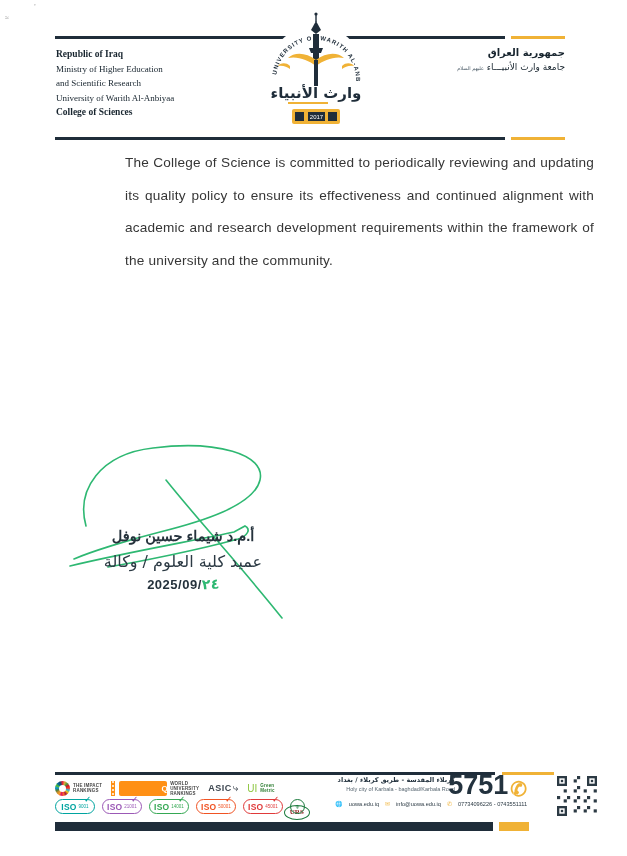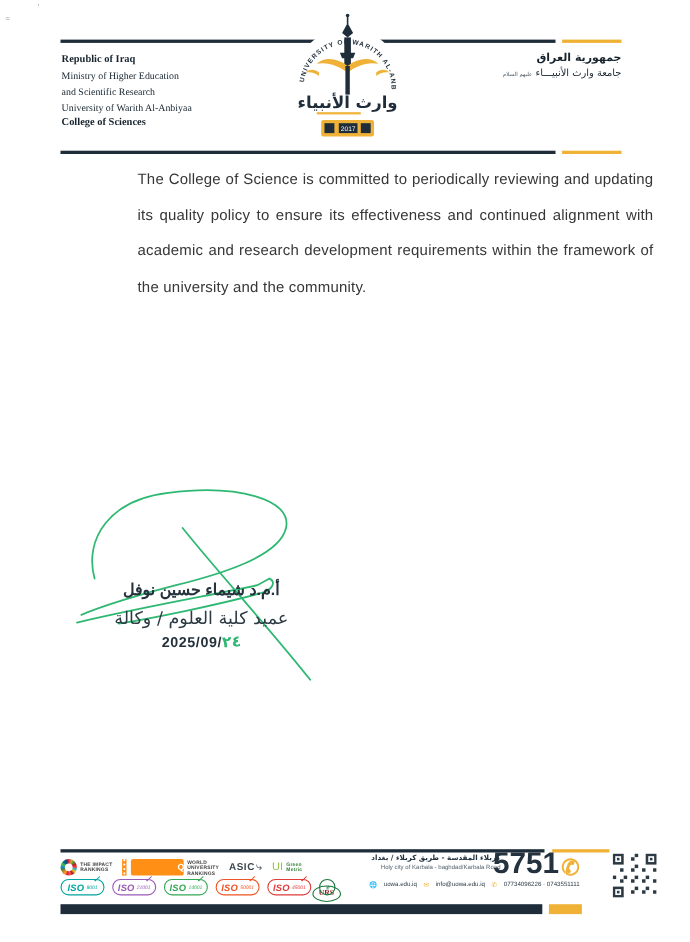--- a/index.html
+++ b/index.html
@@ -79,21 +79,21 @@
   .asic-text { font-size:9px; font-weight:bold; color:#3c4650; letter-spacing:.5px; }
   .asic-swoosh { font-size:10px; color:#3c4650; margin-left:-2px; }
   .ui-mark { font-size:10px; font-weight:normal; color:#8dc63f; }
   .ui-text { color:#2e7d32; }
   .urs-oval {
     border:1.6px solid #1a7a3c; border-radius:50%; width:26px; height:15px;
     display:flex; align-items:center; justify-content:center;
     font-size:7px; font-weight:bold; color:#8b1a1a; font-family:"Liberation Serif", serif;margin-top:48px;
   }
 
-  .iso-row { position:absolute; left:55px; top:31px; display:flex; align-items:flex-start; gap:7px;font-style:italic; }
+  .iso-row { position:absolute; left:55px; top:31px; display:flex; align-items:flex-start; gap:7px; }
   .iso-pill {
     position:relative; border:1.5px solid; border-radius:8px;
     width:40px; height:15px; display:flex; align-items:center; justify-content:center; gap:2px;
     background:#fff;
   }
   .iso-pill .iso-w { font-weight:bold; font-size:8.5px; letter-spacing:.2px; }
   .iso-pill .iso-n { font-size:4.5px; }
   .iso-pill .iso-check { position:absolute; right:3px; top:-5px; font-size:8px; font-weight:bold; }
   .iso-1 { border-color:#00a4a0; color:#00a4a0; }
   .iso-2 { border-color:#9b59b6; color:#9b59b6; }

